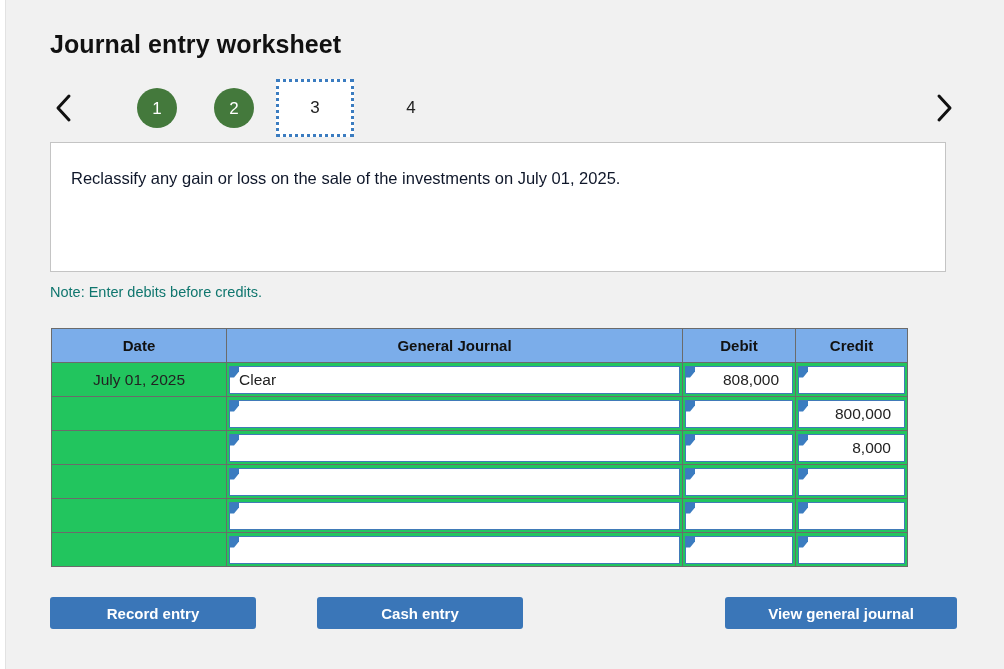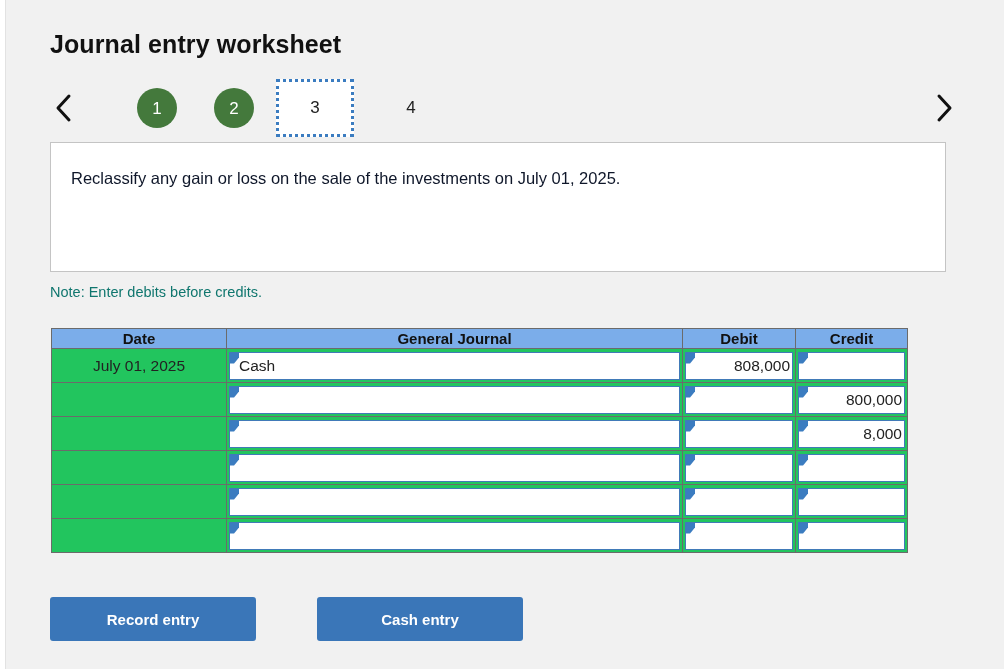--- a/index.html
+++ b/index.html
@@ -134,21 +134,21 @@
     position: absolute;
     left: 51px;
     top: 328px;
     width: 856px;
     border-collapse: collapse;
     table-layout: fixed;
   }
   .jtable th {
     background: #7badea;
     border: 1px solid #6b6b6b;
-    height: 20px;
+    height: 34px;
     font-size: 15px;
     font-weight: bold;
     color: #111111;
     text-align: center;
     padding: 0;
   }
   .jtable td {
     border: 1px solid #6b6b6b;
     height: 34px;
     padding: 0;
@@ -170,41 +170,41 @@
   .cellbox {
     position: relative;
     margin: 2px 2px 2px 2px;
     height: 28px;
     border: 1px solid #417ab8;
     background: #ffffff;
     display: flex;
     align-items: center;
   }
   .cellbox.acct { padding-left: 9px; }
-  .cellbox.amt  { padding-right: 2px; justify-content: flex-end; }
+  .cellbox.amt  { padding-right: 13px; justify-content: flex-end; }
   .cellbox .flag {
     position: absolute;
     left: 0;
     top: 0;
     width: 9px;
     height: 11px;
     background: #3b7cc0;
     clip-path: polygon(0 0, 100% 0, 100% 45%, 45% 100%, 0 100%);
   }
   .cellval {
     font-size: 15.5px;
     color: #222222;
     white-space: nowrap;
   }
   .cellbox.acct .cellval { margin-left: 0px; }
 
   
   .btn {
     position: absolute;
-    height: 44px;
+    height: 32px;
     background: #3a76b8;
     color: #ffffff;
     font-size: 15px;
     font-weight: bold;
     border: none;
     border-radius: 3px;
     cursor: pointer;
     font-family: "Liberation Sans", sans-serif;
     display: flex;
     align-items: center;
@@ -274,21 +274,21 @@
         <th>Debit</th>
         <th>Credit</th>
       </tr>
     </thead>
     <tbody>
       <tr>
         <td class="date-cell">July 01, 2025</td>
         <td>
           <div class="cellbox acct">
             <span class="flag"></span>
-            <span class="cellval">Cash</span>
+            <span class="cellval">Clear</span>
           </div>
         </td>
         <td>
           <div class="cellbox amt">
             <span class="flag"></span>
             <span class="cellval">808,000</span>
           </div>
         </td>
         <td>
           <div class="cellbox amt">
@@ -400,14 +400,15 @@
             <span class="flag"></span>
             <span class="cellval"></span>
           </div>
         </td>
       </tr>
     </tbody>
   </table>
 
   <button class="btn btn-record">Record entry</button>
   <button class="btn btn-clear">Cash entry</button>
+  <button class="btn btn-view">View general journal</button>
 
 </div>
 
 </body></html>

